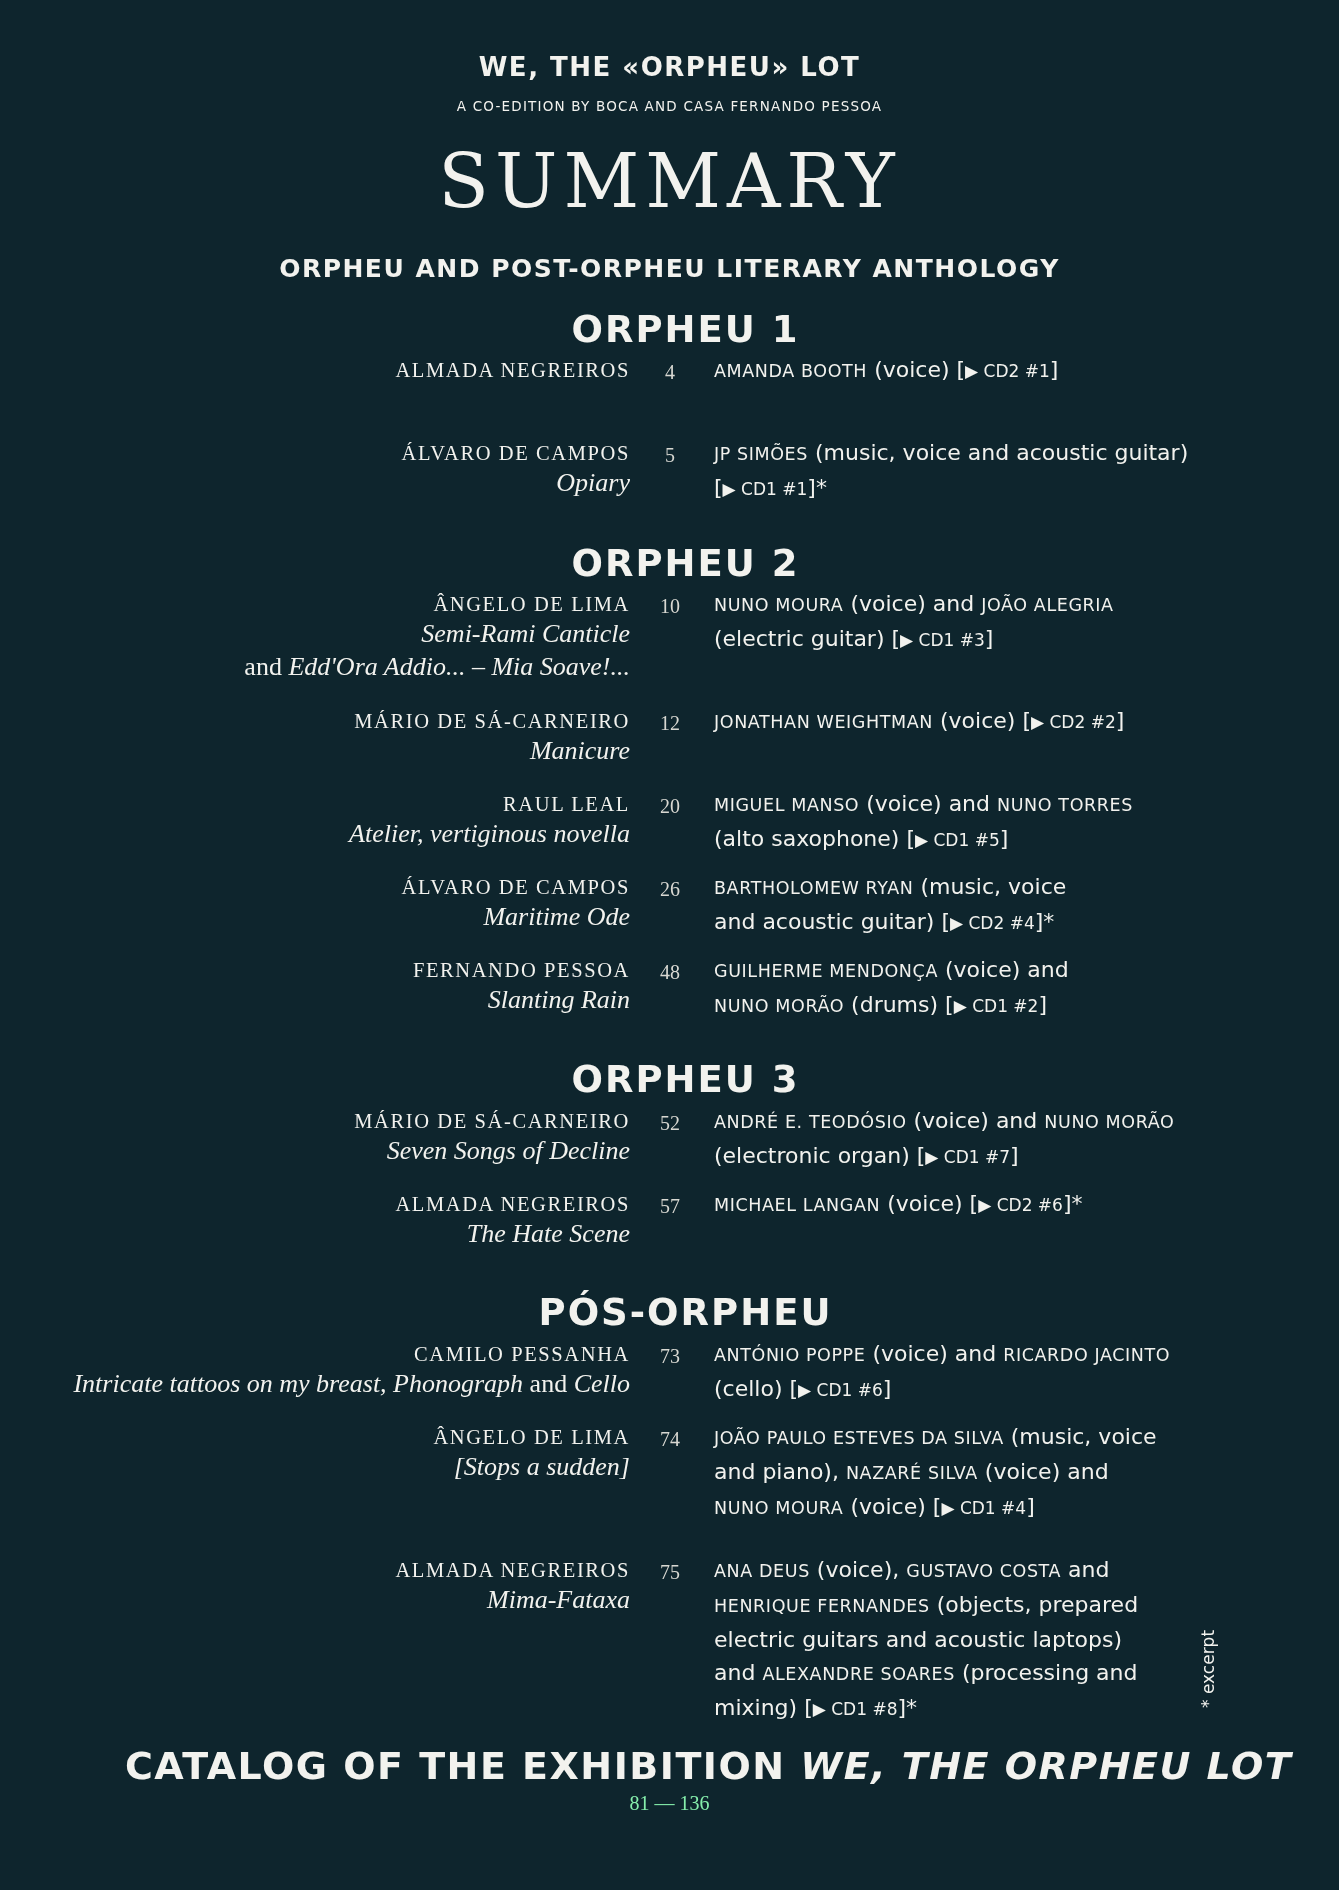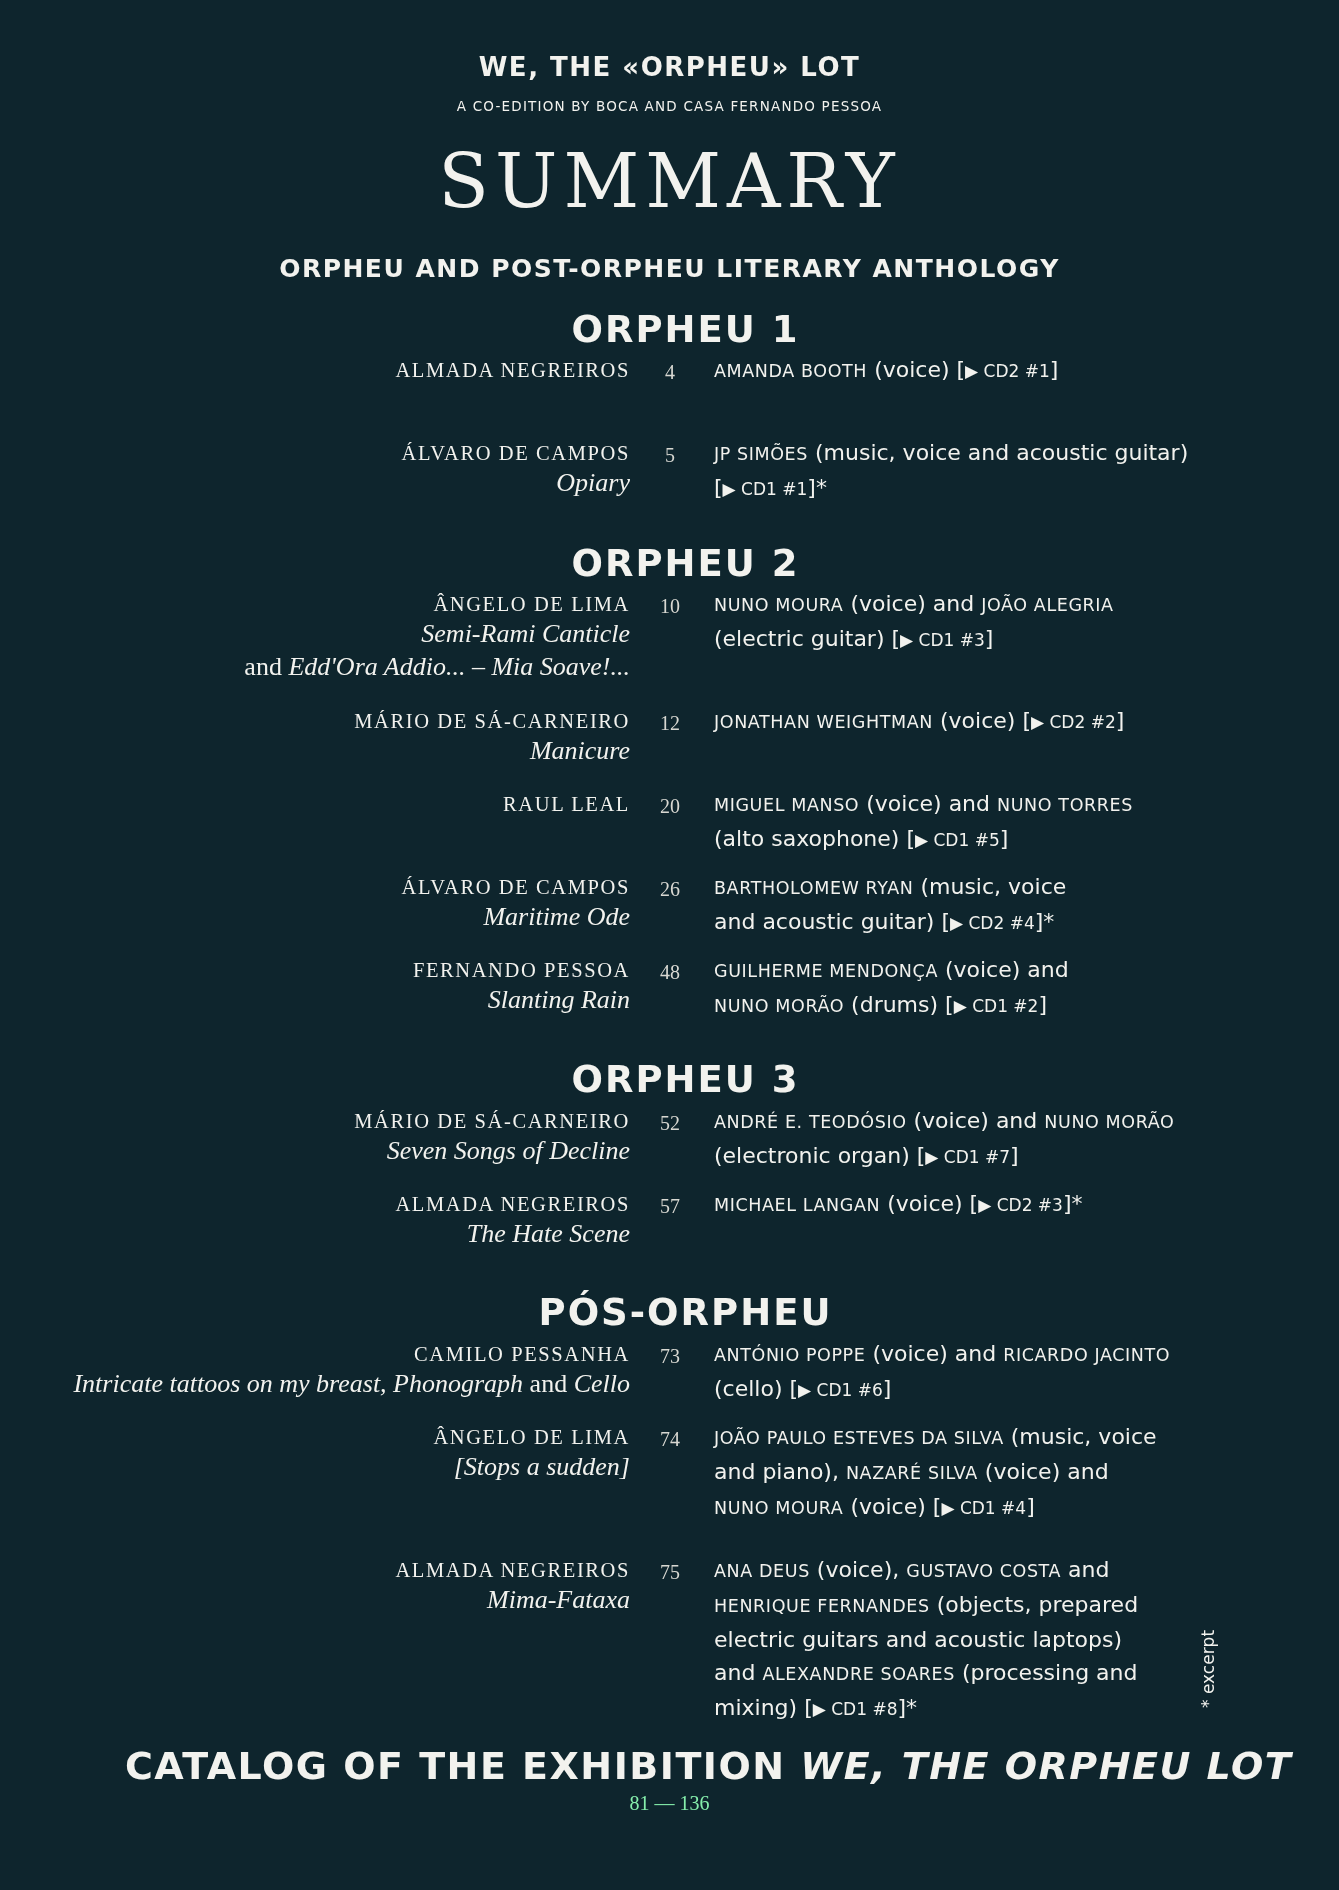--- a/index.html
+++ b/index.html
@@ -74,20 +74,21 @@
     <div class="author">MÁRIO DE SÁ-CARNEIRO</div>
     <div class="work"><i>Manicure</i></div>
   </div>
   <div class="page">12</div>
   <div class="perf" style="top:-4px"><span class="sc">JONATHAN WEIGHTMAN</span> (voice) [<span class="cd">▶ CD2 #2</span>]</div>
 </div>
 
 <div class="entry" style="top:791px">
   <div class="left">
     <div class="author">RAUL LEAL</div>
+    <div class="work"><i>Atelier, vertiginous novella</i></div>
   </div>
   <div class="page">20</div>
   <div class="perf" style="top:-4px"><span class="sc">MIGUEL MANSO</span> (voice) and <span class="sc">NUNO TORRES</span><br>(alto saxophone) [<span class="cd">▶ CD1 #5</span>]</div>
 </div>
 
 <div class="entry" style="top:874px">
   <div class="left">
     <div class="author">ÁLVARO DE CAMPOS</div>
     <div class="work"><i>Maritime Ode</i></div>
   </div>
@@ -114,21 +115,21 @@
   <div class="page">52</div>
   <div class="perf" style="top:-4px"><span class="sc">ANDRÉ E. TEODÓSIO</span> (voice) and <span class="sc">NUNO MORÃO</span><br>(electronic organ) [<span class="cd">▶ CD1 #7</span>]</div>
 </div>
 
 <div class="entry" style="top:1191px">
   <div class="left">
     <div class="author">ALMADA NEGREIROS</div>
     <div class="work"><i>The Hate Scene</i></div>
   </div>
   <div class="page">57</div>
-  <div class="perf" style="top:-4px"><span class="sc">MICHAEL LANGAN</span> (voice) [<span class="cd">▶ CD2 #3</span>]*</div>
+  <div class="perf" style="top:-4px"><span class="sc">MICHAEL LANGAN</span> (voice) [<span class="cd">▶ CD2 #6</span>]*</div>
 </div>
 
 <div class="section-title" style="top:1291px">PÓS-ORPHEU</div>
 
 <div class="entry" style="top:1341px">
   <div class="left" style="width:700px">
     <div class="author">CAMILO PESSANHA</div>
     <div class="work"><i>Intricate tattoos on my breast, Phonograph</i> and <i>Cello</i></div>
   </div>
   <div class="page">73</div>

